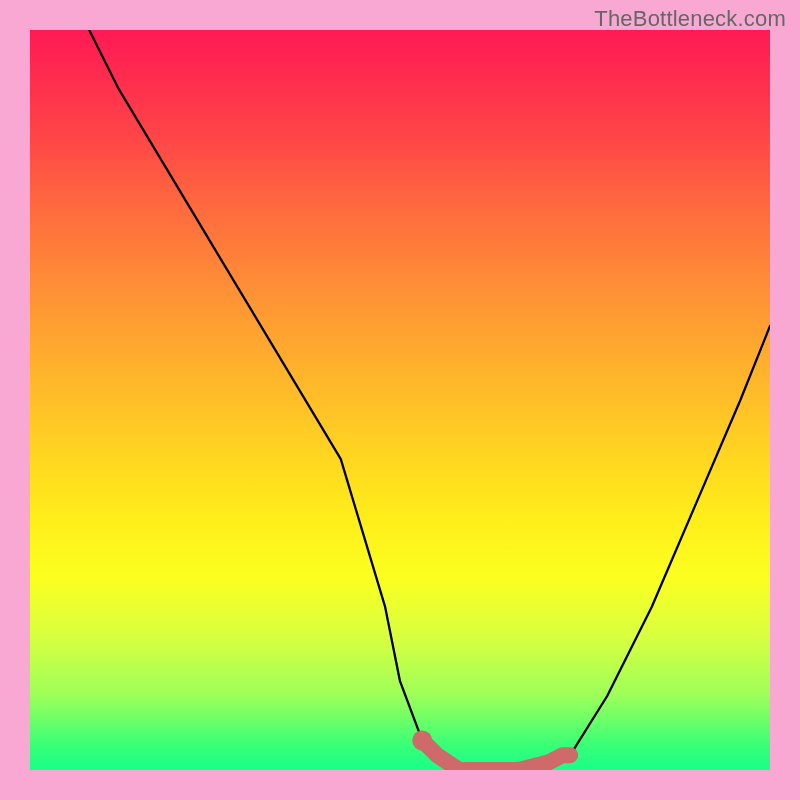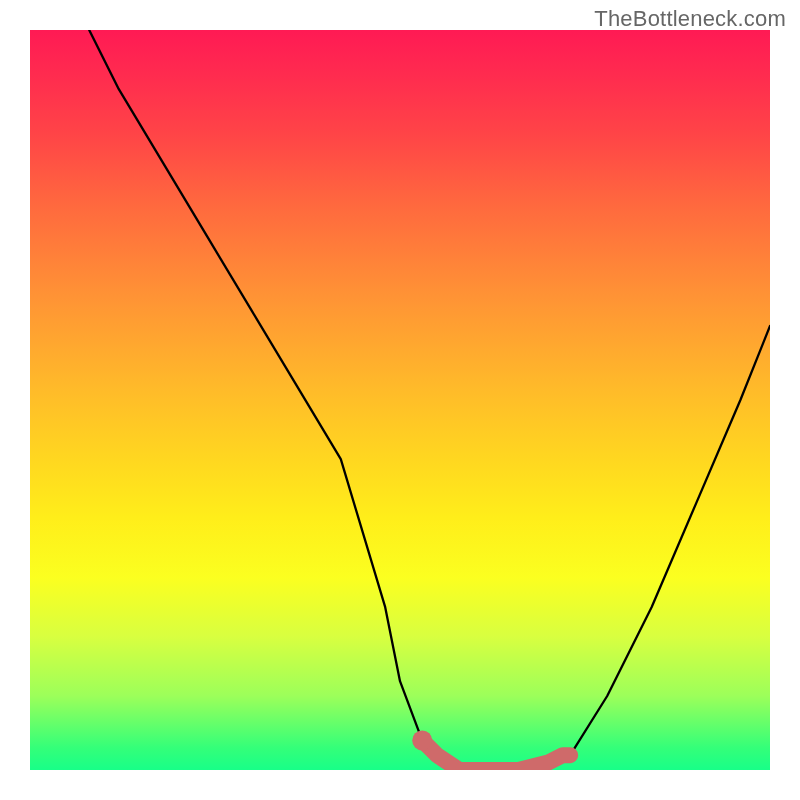--- a/index.html
+++ b/index.html
@@ -8,21 +8,21 @@
     width: 800px;
     height: 800px;
     background: #000;
     overflow: hidden;
     font-family: Arial, Helvetica, sans-serif;
   }
   .chart-container {
     position: relative;
     width: 800px;
     height: 800px;
-    background: #ffffff;
+    background: #f9a8d4;
   }
   .watermark {
     position: absolute;
     top: 6px;
     right: 14px;
     color: #666;
     font-size: 22px;
     font-weight: 500;
     letter-spacing: 0.2px;
     z-index: 20;

